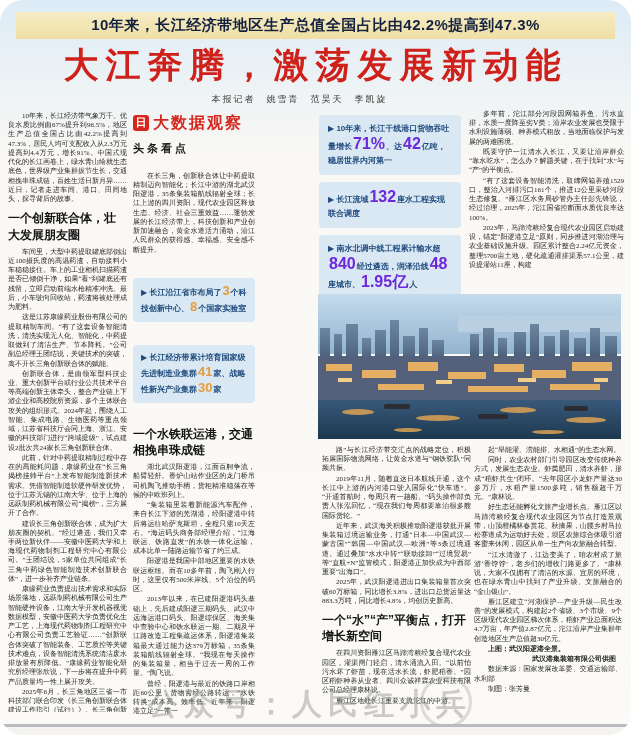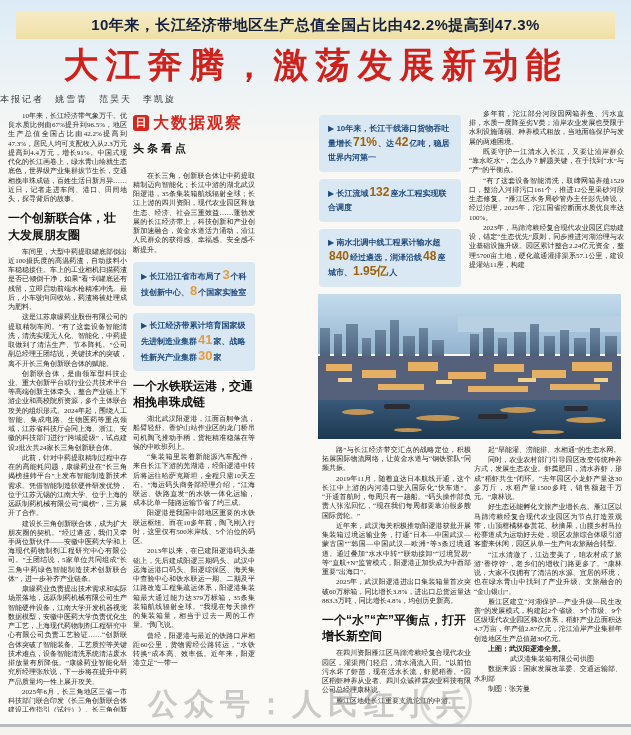--- a/index.html
+++ b/index.html
@@ -1,28 +1,28 @@
 <!DOCTYPE html>
 <html lang="zh"><head>
 <meta charset="utf-8">
 <style>
   html,body{margin:0;padding:0;}
   body{width:631px;height:735px;background:#ffffff;font-family:"Liberation Serif","DejaVu Serif",serif;}
   .page{position:relative;width:631px;height:735px;overflow:hidden;
-        background:linear-gradient(180deg,#dcebf6 0%,#eef3f5 12%,#faf8f4 22%,#fbfaf7 100%);}
+        background:linear-gradient(180deg,#dcebf6 0%,#eef3f5 12%,#faf8f4 22%,#fbfaf7 100%);border-radius:23px;}
   
   .banner{position:absolute;left:16px;top:12px;width:599px;height:27px;
           background:linear-gradient(180deg,#f6ecc4,#efdfa6);
           display:flex;align-items:center;justify-content:center;
           font-family:"Liberation Sans","DejaVu Sans",sans-serif;
           font-weight:700;font-size:15px;color:#15223f;letter-spacing:.5px;}
   .headline{position:absolute;left:0;top:42px;width:631px;text-align:center;
             font-family:"Liberation Sans","DejaVu Sans",sans-serif;
             font-weight:900;font-size:35px;letter-spacing:7px;color:#cf211a;white-space:nowrap;}
-  .byline{position:absolute;left:0;top:93px;width:599px;
+  .byline{position:absolute;left:0;top:93px;width:599px;text-align:center;
           font-size:9px;color:#3a3a3a;letter-spacing:2px;}
   
   .tcol{position:absolute;font-size:7px;line-height:1.32;color:#262626;
         text-align:justify;overflow:hidden;}
   .tcol p{margin:0 0 1px 0;text-indent:2em;}
   .subhead{font-family:"Liberation Sans","DejaVu Sans",sans-serif;
            font-weight:900;font-size:12px;line-height:1.35;color:#141414;
            text-indent:0;margin:6px 0 5px 0;text-align:left;}
   
   .obs-head{display:flex;align-items:center;gap:4px;margin-bottom:8px;}
@@ -30,32 +30,32 @@
             display:flex;align-items:center;justify-content:center;
             font-family:"Liberation Sans",sans-serif;font-weight:700;font-size:11px;flex:0 0 auto;}
   .obs-title{font-family:"Liberation Sans","DejaVu Sans",sans-serif;
              font-weight:900;font-size:16px;color:#d5271d;letter-spacing:2px;white-space:nowrap;}
   .kicker{font-family:"Liberation Sans","DejaVu Sans",sans-serif;font-weight:700;
           font-size:11px;color:#1c1c1c;letter-spacing:3px;margin:2px 0 16px 0;text-indent:0;}
   
   .statbox{background:#d9e8f3;border-radius:4px;padding:7px 9px;margin-bottom:7px;
            font-family:"Liberation Sans","DejaVu Sans",sans-serif;
            font-weight:700;font-size:8px;line-height:1.75;color:#1f4a7e;text-align:left;}
-  .statbox .num{color:#a16207;font-size:12px;font-weight:700;padding:0 1px;line-height:1;}
+  .statbox .num{color:#6d28d9;font-size:16px;font-weight:700;padding:0 1px;line-height:1;}
   .boxcol{position:absolute;left:319px;top:115px;width:142px;}
-  .statbar{background:#d9e8f3;border-radius:4px;padding:6px 8px;margin:7px 0;
+  .statbar{background:#d9e8f3;border-radius:4px;padding:6px 8px;margin:23px 0;
            font-family:"Liberation Sans","DejaVu Sans",sans-serif;
            font-weight:700;font-size:8px;line-height:1.75;color:#1f4a7e;text-align:left;}
   .statbar .num{color:#e79b3c;font-size:13px;font-weight:700;padding:0 1px;line-height:1;}
   
   .photo{position:absolute;left:318px;top:294px;width:303px;height:145px;overflow:hidden;}
   .photo svg{display:block;}
   
   .cap{text-indent:2em;font-weight:700;}
-  .cap-credit{text-align:center;text-indent:0;padding-right:6px;font-weight:400;}
+  .cap-credit{text-align:right;text-indent:0;padding-right:6px;font-weight:700;}
   .cap-src{text-indent:2em;}
   
   .watermark{position:absolute;left:148px;top:684px;display:flex;align-items:center;gap:8px;
              font-family:"Liberation Sans","DejaVu Sans",sans-serif;
              font-size:30px;font-weight:700;color:rgba(135,135,135,.42);letter-spacing:6px;
              pointer-events:none;}
   .wm-seal{position:absolute;left:420px;top:676px;width:46px;height:46px;border-radius:50%;
            border:3px solid rgba(150,150,150,.30);}
   .bottom-rule{position:absolute;left:0;top:724px;width:631px;height:3px;background:#b9bcbe;}
   .bottom-pad{position:absolute;left:0;top:727px;width:631px;height:8px;background:#f4f3f0;}
@@ -109,21 +109,21 @@
   <div class="boxcol">
     <div class="statbox"><span>▶ 10年来，长江干线港口货物吞吐量增长</span><span class="num">71%</span><span>、达</span><span class="num">42</span><span>亿吨，稳居世界内河第一</span></div>
     <div class="statbox"><span>▶ 长江流域</span><span class="num">132</span><span>座水工程实现联合调度</span></div>
     <div class="statbox"><span>▶ 南水北调中线工程累计输水超</span><span class="num">840</span><span>经过遴选，润泽沿线</span><span class="num">48</span><span>座城市、</span><span class="num">1.95亿</span><span>人</span></div>
   </div>
 
   <div class="tcol" style="left:469px;top:110px;width:155px;height:184px;">
       <p>多年前，沱江部分河段因网箱养鱼、污水直排，水质一度降至劣Ⅴ类；沿岸农业发展也受限于水利设施薄弱、种养模式粗放，当地面临保护与发展的两难困境。</p>
       <p>既要守护一江清水入长江，又要让沿岸群众“靠水吃水”，怎么办？解题关键，在于找到“水”与“产”的平衡点。</p>
       <p>“有了这套设备智能清洗，取缔网箱养殖1529口，整治入河排污口161个，推进12公里采砂河段生态修复。”雁江区水务局砂管办主任彭先锋说，经过治理，2025年，沱江国省控断面水质优良率达100%。</p>
-      <p>2023年，马蹄湾粮经复合现代农业园区启动建设，锚定“生态优先”原则，同步推进河湖治理与农业基础设施升级。园区累计整合2.24亿元资金，整理5700亩土地，硬化疏通灌排渠系57.1公里，建设提灌站11座，构建</p>
+      <p>2023年，马蹄湾粮经复合现代农业园区启动建设，锚定“阳逻港立足”原则，同步推进河湖治理与农业基础设施升级。园区累计整合2.24亿元资金，整理5700亩土地，硬化疏通灌排渠系57.1公里，建设提灌站11座，构建</p>
     </div>
 
   <div class="photo">
     <svg width="303" height="145" viewBox="0 0 303 145">
       <defs>
         <linearGradient id="sky" x1="0" y1="0" x2="0" y2="1">
           <stop offset="0" stop-color="#c4dbec"></stop>
             <stop offset="1" stop-color="#93b4cf"></stop>
         </linearGradient>
         <linearGradient id="riv" x1="0" y1="0" x2="0" y2="1">

